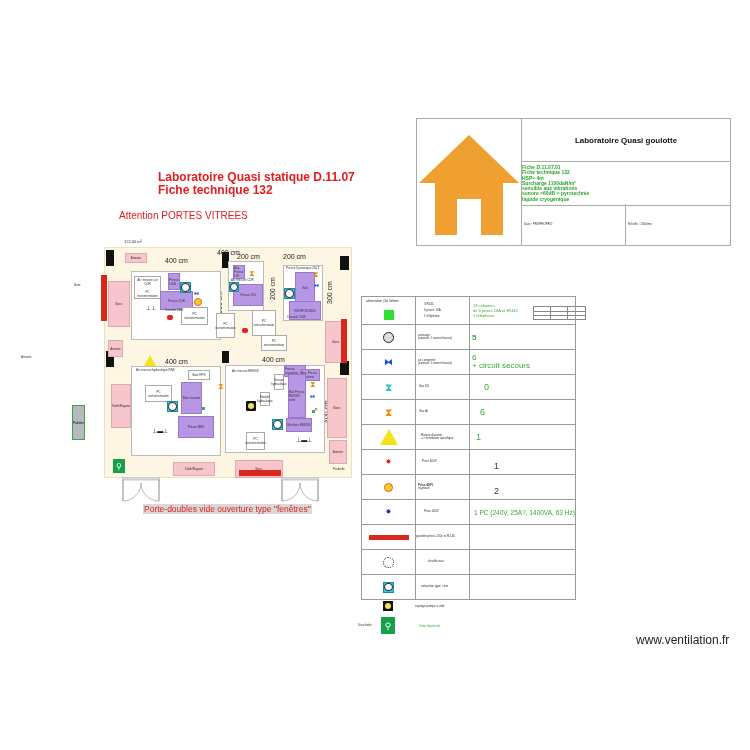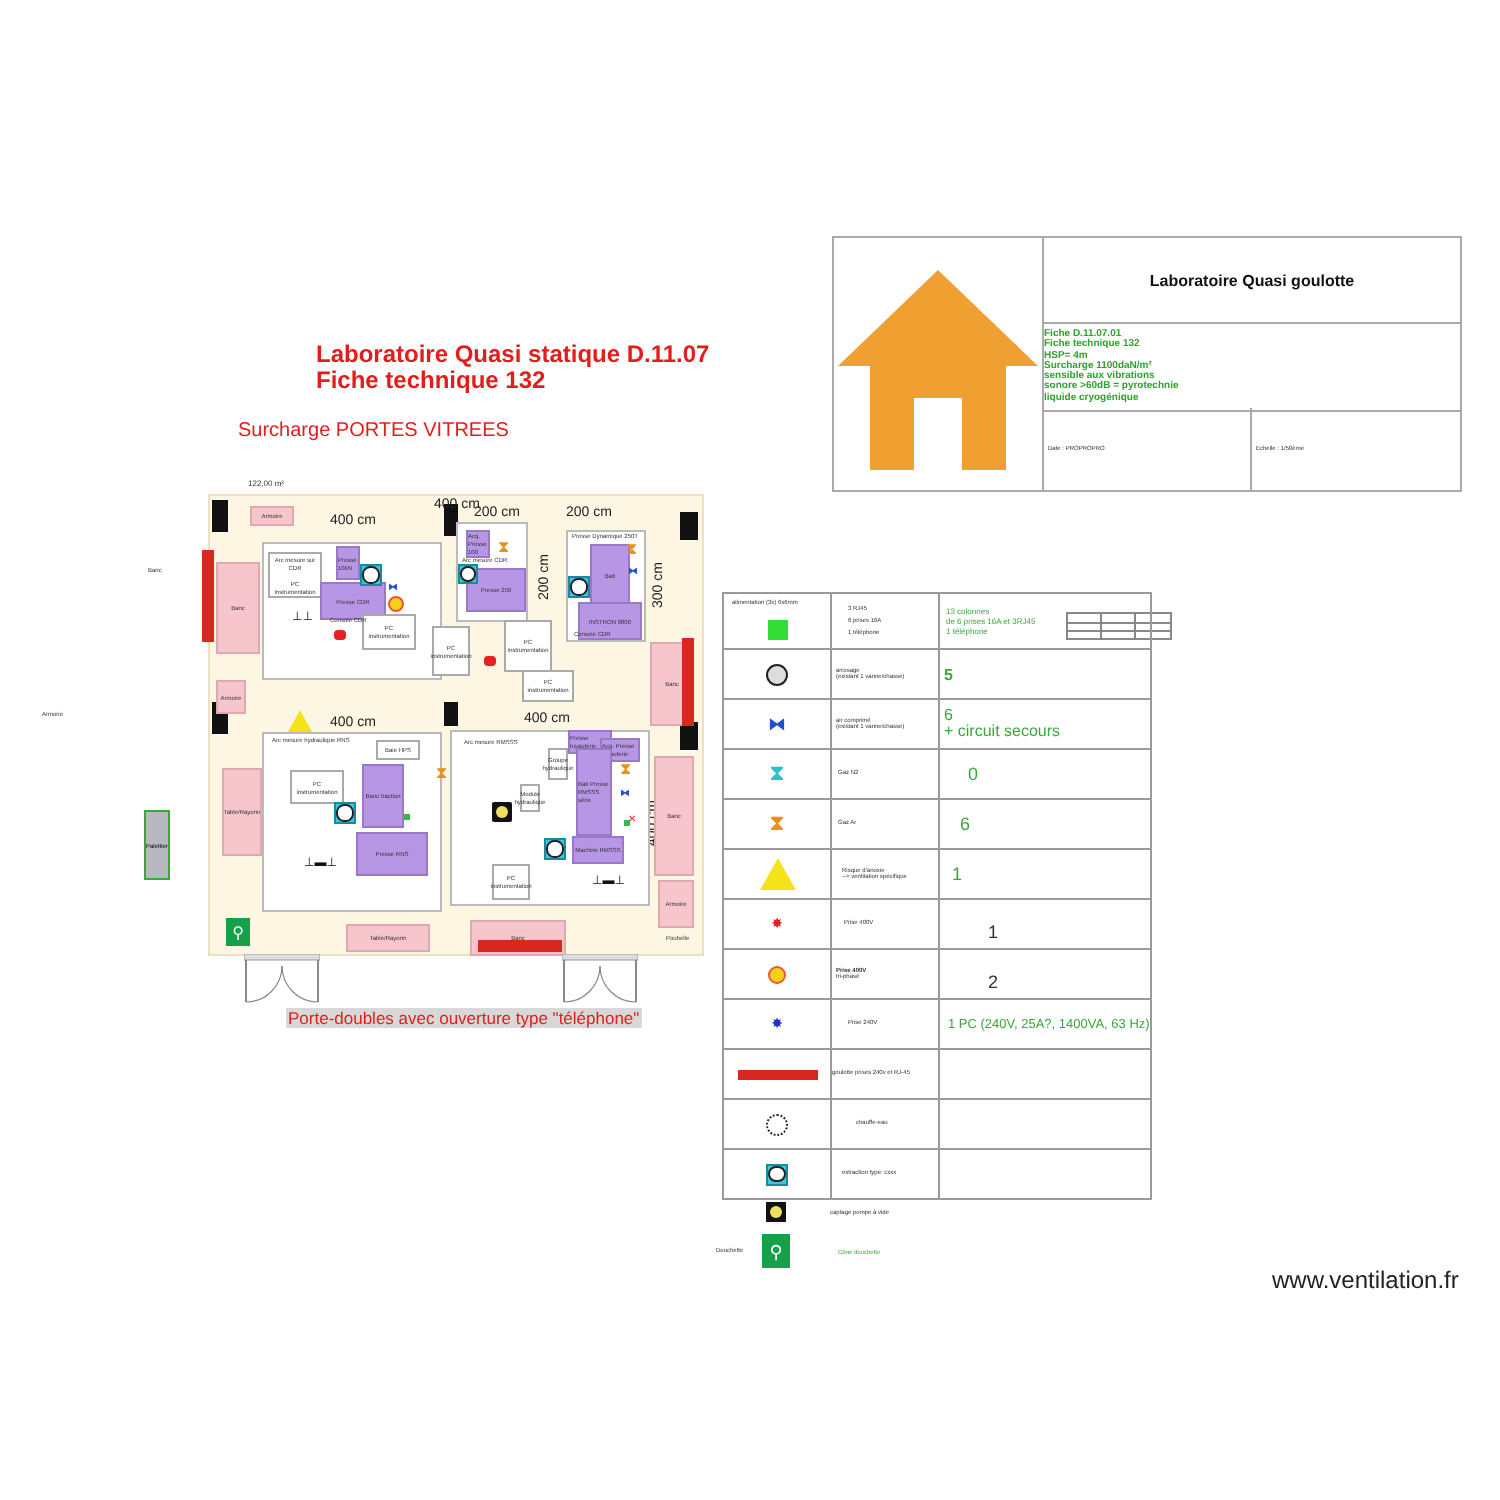--- a/index.html
+++ b/index.html
@@ -24,21 +24,21 @@
   .legend-table td{border:1px solid #9a9a9a;padding:0;vertical-align:middle;}
   .lg-green{color:#3aa83a;}
 </style>
 </head>
 <body>
 
 <div class="abs" style="left:119px;top:171px;font-size:12px;font-weight:bold;color:#e41c1c;line-height:1.05;margin-left:39px;">
   <div>Laboratoire Quasi statique D.11.07</div>
   <div>Fiche technique 132</div>
 </div>
-<div class="abs" style="left:119px;top:210px;font-size:10px;color:#e41c1c;">Surcharge PORTES VITREES</div>
+<div class="abs" style="left:119px;top:210px;font-size:10px;color:#e41c1c;">Attention PORTES VITREES</div>
 <div class="abs" style="left:124px;top:239px;font-size:4px;color:#333;">122,00 m²</div>
 
 <div class="abs" style="left:416px;top:118px;width:313px;height:126px;border:1px solid #aaa;background:#fff;">
   <div class="abs" style="left:0;top:0;width:104px;height:126px;border-right:1px solid #aaa;">
     <svg width="104" height="126" viewBox="0 0 104 126">
       <polygon points="52,16 102,64 86,64 86,116 64,116 64,80 40,80 40,116 18,116 18,64 2,64" fill="#f0a030"></polygon>
     </svg>
   </div>
   <div class="abs" style="left:105px;top:0;width:208px;height:42px;display:flex;align-items:center;justify-content:center;font-size:8px;font-weight:bold;color:#111;border-bottom:1px solid #aaa;">Laboratoire Quasi goulotte</div>
   <div class="abs" style="left:105px;top:43px;width:208px;height:40px;border-bottom:1px solid #aaa;font-size:5px;font-weight:bold;color:#2aa52a;line-height:1.05;padding-top:3px;">
@@ -201,21 +201,21 @@
 </div>
 <div class="abs" style="left:281px;top:477px;width:38px;height:25px;">
   <svg width="38" height="25" viewBox="0 0 38 25">
     <rect x="0" y="0" width="38" height="3" fill="#ddd" stroke="#999" stroke-width="0.5"></rect>
     <line x1="1" y1="3" x2="1" y2="24" stroke="#888"></line>
     <line x1="37" y1="3" x2="37" y2="24" stroke="#888"></line>
     <path d="M1 24 A18 18 0 0 0 19 6" fill="none" stroke="#888" stroke-width="0.6"></path>
     <path d="M37 24 A18 18 0 0 1 19 6" fill="none" stroke="#888" stroke-width="0.6"></path>
   </svg>
 </div>
-<div class="abs" style="left:143px;top:504px;font-size:8.5px;color:#e41c1c;background:#d8d8d8;padding:0 1px;">Porte-doubles avec ouverture type "téléphone"</div>
+<div class="abs" style="left:143px;top:504px;font-size:8.5px;color:#e41c1c;background:#d8d8d8;padding:0 1px;">Porte-doubles vide ouverture type "fenêtres"</div>
 
 <table class="legend-table">
   <tbody>
       <tr style="height:28px;">
     <td style="width:53px;text-align:center;position:relative;">
       <div class="tiny" style="position:absolute;left:4px;top:3px;">alimentation (3x) 6x6mm</div>
       <div style="width:10px;height:10px;background:#33dd33;margin:9px auto 0;"></div>
     </td>
     <td style="width:53px;">
       <div class="tiny" style="margin-left:8px;">3 RJ45</div>

